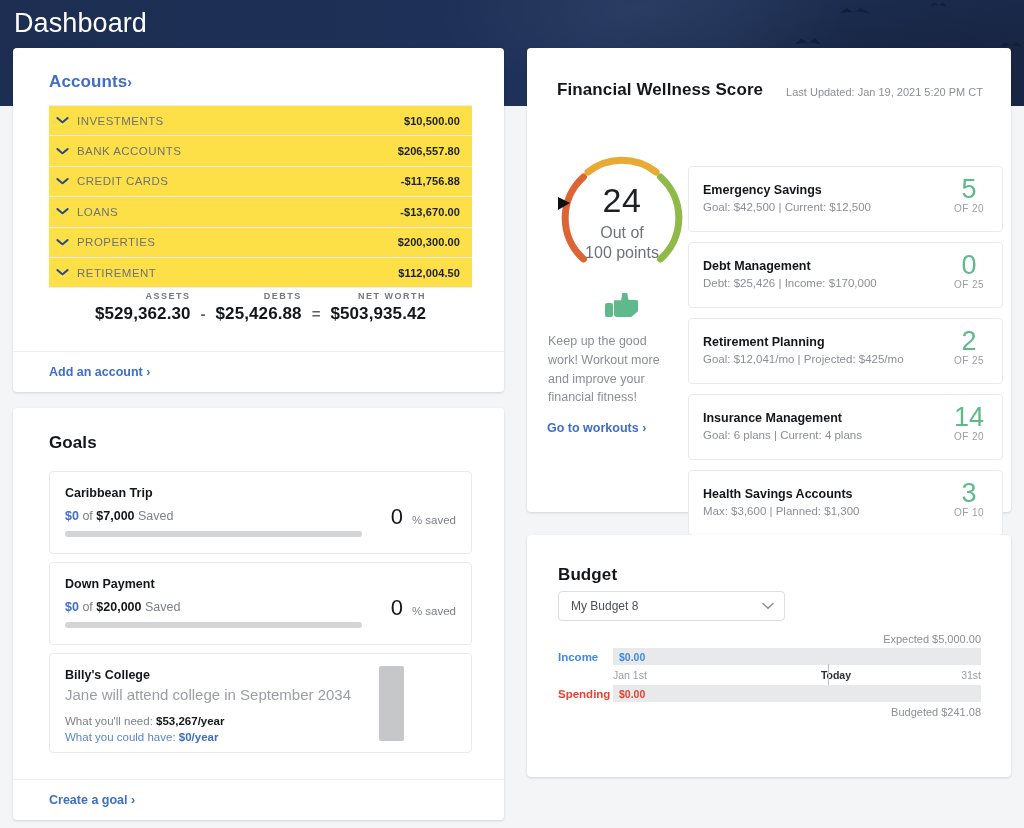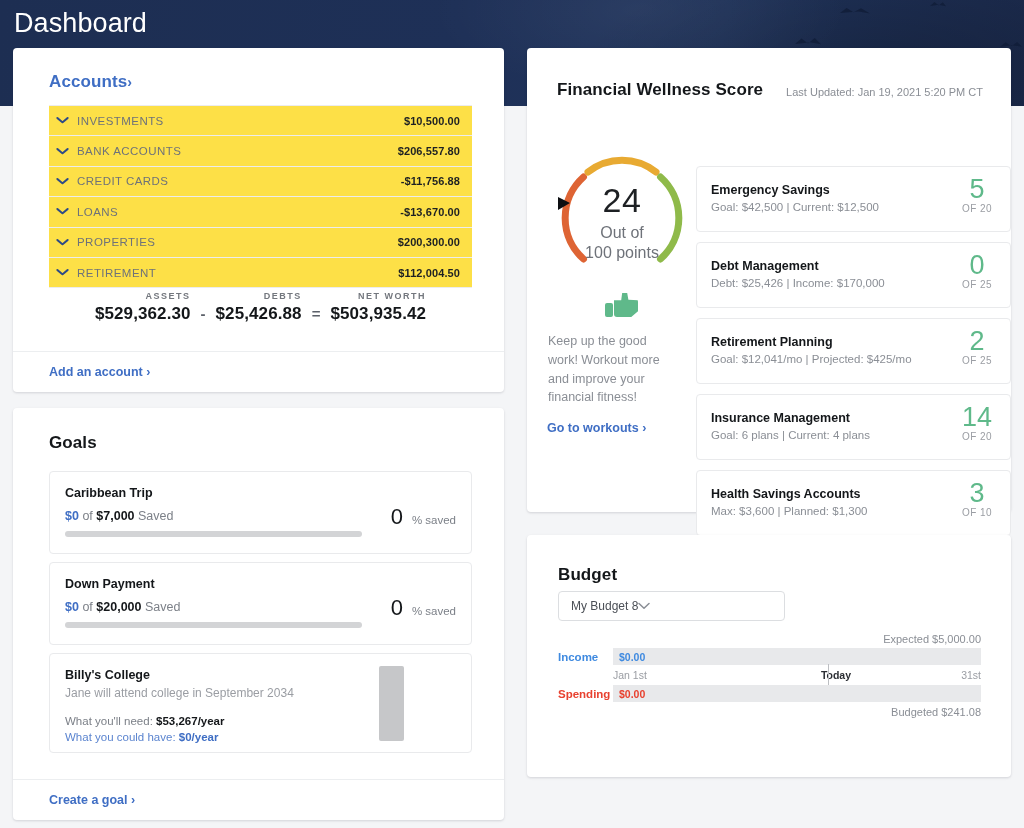--- a/index.html
+++ b/index.html
@@ -223,21 +223,21 @@
     font-size: 22px;
     color: #14171a;
     font-weight: 300;
   }
   .goal-pct-label { font-size: 11.5px; color: #7c8088; }
 
   
   .goal-sub {
     position: absolute;
     left: 15px; top: 32px;
-    font-size: 12px;
+    font-size: 15px;
     color: #9a9da3;
   }
   .goal-need {
     position: absolute;
     left: 15px; top: 61px;
     font-size: 11.5px;
     color: #7c8088;
   }
   .goal-need b { color: #14171a; }
   .goal-could {
@@ -323,21 +323,21 @@
     display: block;
     margin-top: 14px;
     font-size: 12.5px;
     color: #3f6ec4;
     font-weight: bold;
     text-align: left;
     cursor: pointer;
     white-space: nowrap;
   }
 
-  .score-list { position: absolute; left: 169px; top: 118px; width: 315px; }
+  .score-list { position: absolute; left: 161px; top: 118px; width: 315px; }
   .score-item {
     position: relative;
     height: 66px;
     border: 1px solid #e9eaec;
     border-radius: 4px;
     margin-bottom: 10px;
     background: #fff;
   }
   .score-name {
     position: absolute;
@@ -377,21 +377,21 @@
 
   .budget-select {
     position: absolute;
     left: 31px; top: 56px;
     width: 227px; height: 30px;
     border: 1px solid #dcdee1;
     border-radius: 4px;
     background: #fff;
     display: flex;
     align-items: center;
-    justify-content: flex-start;
+    justify-content: space-between;
     padding: 0 10px 0 12px;
     cursor: pointer;
   }
   .budget-select-label { font-size: 12px; color: #4b4f56; }
   .sel-chev { font-size: 11px; color: #8a8e95; }
 
   .budget-chart { position: absolute; left: 31px; top: 98px; width: 423px; }
   .bc-top-note, .bc-bottom-note {
     font-size: 11px;
     color: #8a8e95;

